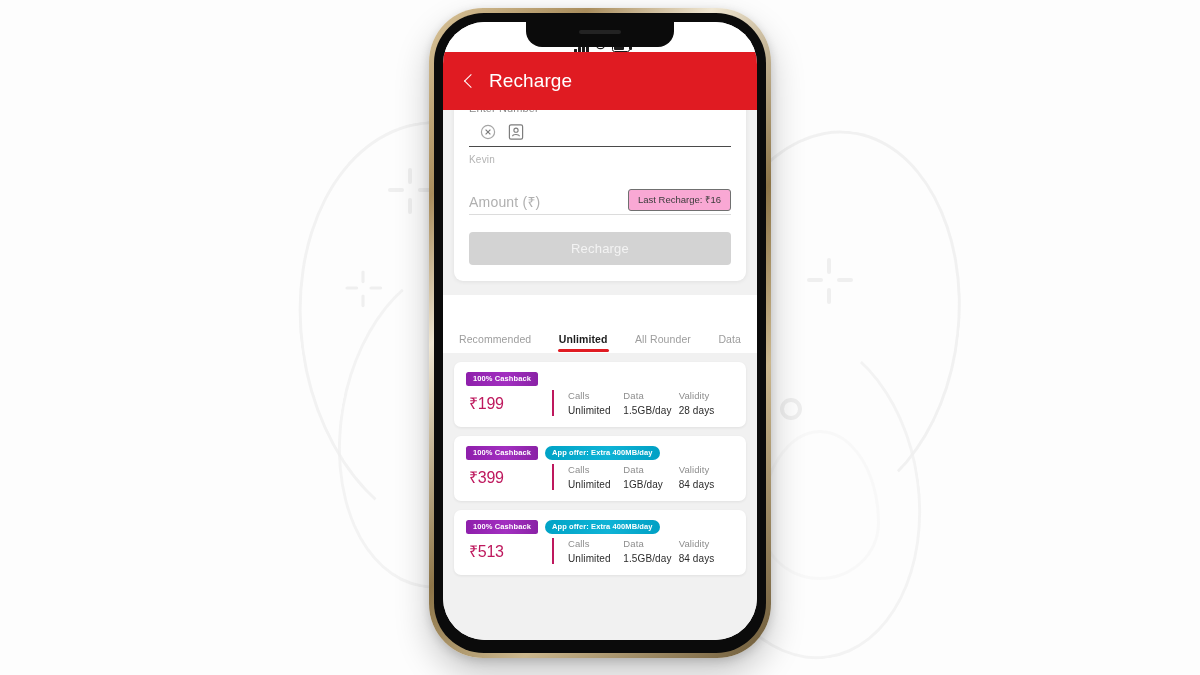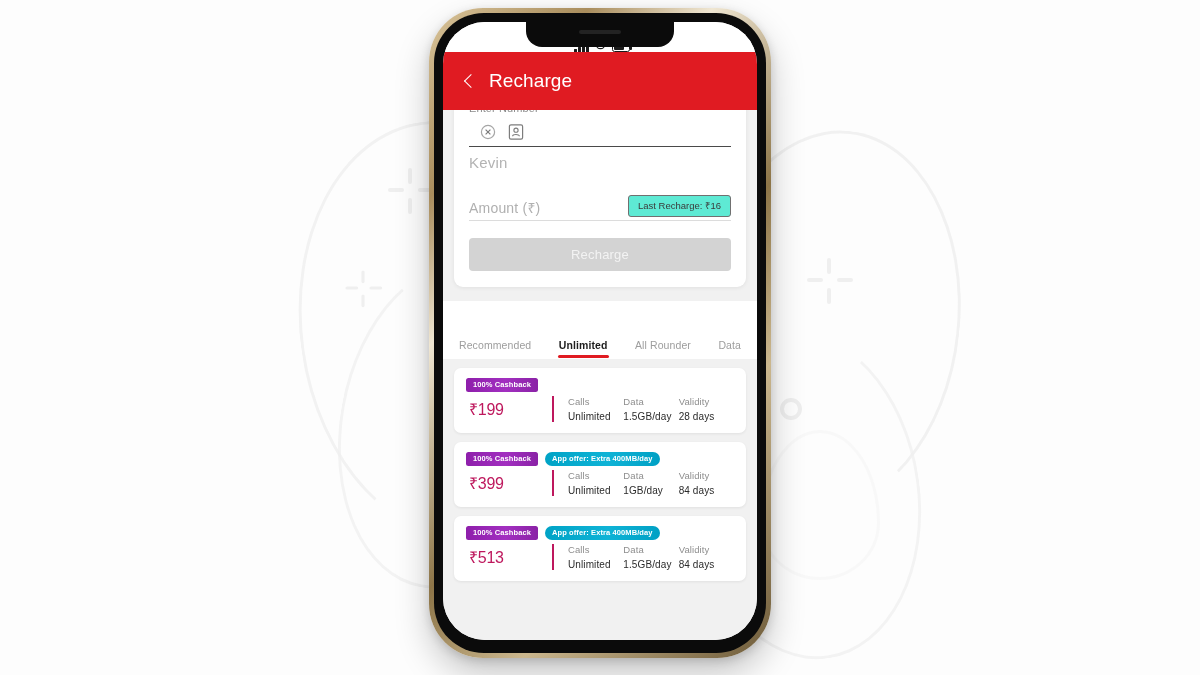--- a/index.html
+++ b/index.html
@@ -272,21 +272,21 @@
   .icon-btn {
     width: 18px; height: 18px;
     margin-left: 10px;
     cursor: pointer;
     flex: 0 0 auto;
     color: #9a9a9a;
   }
   .icon-btn svg { display: block; }
 
   .contact-name {
-    font-size: 15px;
+    font-size: 10px;
     color: #b3b3b3;
     margin-top: 7px;
     letter-spacing: .2px;
   }
 
   .amount-row {
     display: flex;
     align-items: flex-end;
     justify-content: space-between;
     border-bottom: 1.2px solid #dcdcdc;
@@ -300,21 +300,21 @@
   }
   .last-recharge {
     border: 1px solid #707070;
     border-radius: 3px;
     font-size: 9.5px;
     color: #3b3b3b;
     padding: 5px 9px;
     line-height: 1;
     white-space: nowrap;
     cursor: pointer;
-    background: #5eead4;
+    background: #f9a8d4;
   }
 
   #recharge-btn {
     margin-top: 17px;
     width: 100%;
     height: 33px;
     background: #d3d3d3;
     border: none;
     border-radius: 4px;
     color: #f3f3f3;

